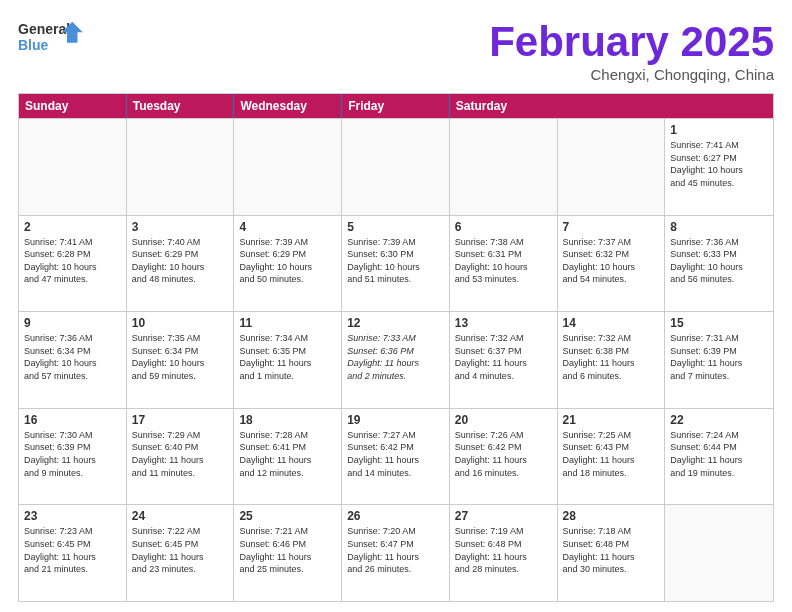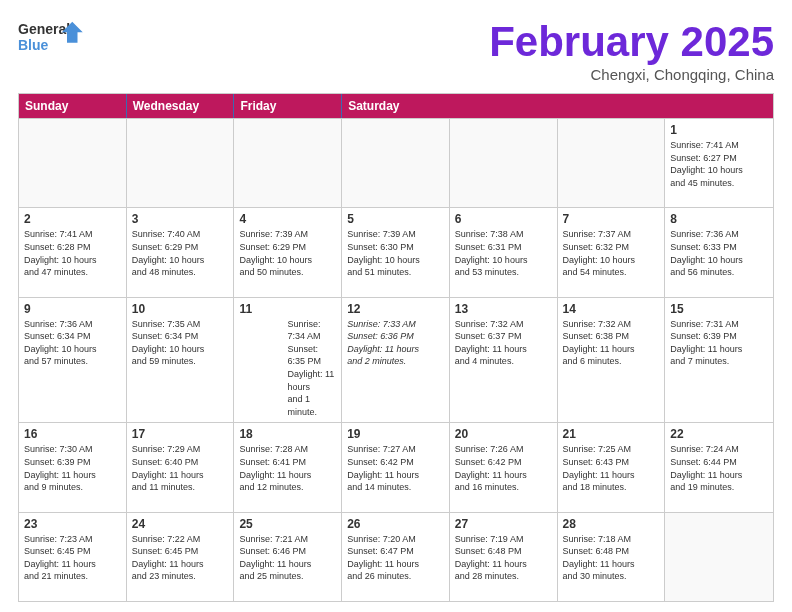--- a/index.html
+++ b/index.html
@@ -112,20 +112,21 @@
     </div>
     <div class="title-block">
       <div class="calendar-title">February 2025</div>
       <div class="calendar-subtitle">Chengxi, Chongqing, China</div>
     </div>
   </div>
 
   <div class="calendar">
     <div class="cal-header-row">
     <div class="cal-header-cell">Sunday</div>
+        <div class="cal-header-cell">Tuesday</div>
         <div class="cal-header-cell">Wednesday</div>
         <div class="cal-header-cell">Friday</div>
         <div class="cal-header-cell">Saturday</div>
       </div>
     <div class="cal-body">
     <div class="cal-week">
           <div class="cal-cell empty"></div>
           <div class="cal-cell empty"></div>
           <div class="cal-cell empty"></div>
           <div class="cal-cell empty"></div>
@@ -200,21 +201,21 @@
           </div>
           <div class="cal-cell">
             <span class="day-num">10</span>
             <div class="cell-text" style="white-space: pre-line;">Sunrise: 7:35 AM
 Sunset: 6:34 PM
 Daylight: 10 hours
 and 59 minutes.</div>
           </div>
           <div class="cal-cell">
             <span class="day-num">11</span>
-            <div class="cell-text" style="white-space: pre-line; margin-left: 48px;">Sunrise: 7:34 AM
+            <div class="cell-text" style="white-space: pre-line;">Sunrise: 7:34 AM
 Sunset: 6:35 PM
 Daylight: 11 hours
 and 1 minute.</div>
           </div>
           <div class="cal-cell">
             <span class="day-num">12</span>
             <div class="cell-text" style="white-space: pre-line; font-style: italic;">Sunrise: 7:33 AM
 Sunset: 6:36 PM
 Daylight: 11 hours
 and 2 minutes.</div>

